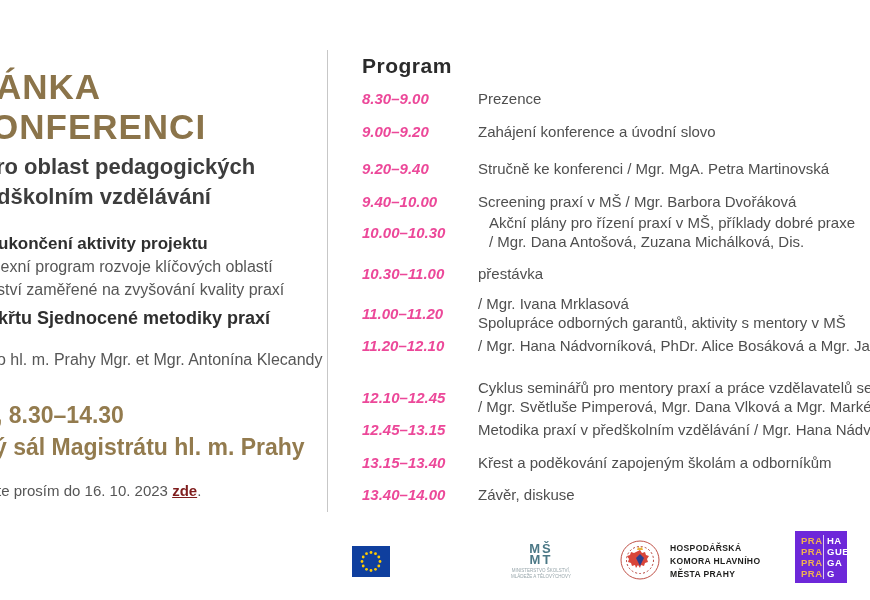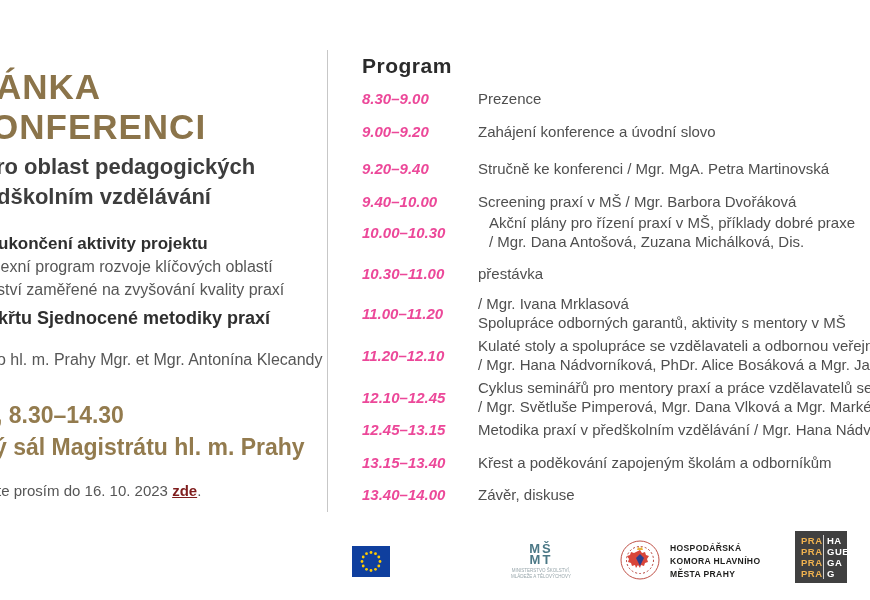--- a/index.html
+++ b/index.html
@@ -58,21 +58,21 @@
     text-align:center;
   }
   .msmt-caption{font-size:4.5px;color:#98a6ab;line-height:5.5px;text-align:center;white-space:nowrap;}
 
   .chamber-text{
     font-weight:bold;color:#1d1d1b;font-size:9.5px;line-height:13px;letter-spacing:0.4px;
     transform:scaleX(0.9);transform-origin:left top;white-space:nowrap;
   }
 
   .prague-box{
-    width:52px;height:52px;background:#404040;box-sizing:border-box;padding:4px 0 0 6px;
+    width:52px;height:52px;background:#6d28d9;box-sizing:border-box;padding:4px 0 0 6px;
   }
   .prague-row{font-size:9.5px;font-weight:bold;line-height:11px;display:flex;}
   .prague-left{color:#f0b24f;width:22px;flex:0 0 22px;letter-spacing:0.5px;}
   .prague-right{color:#ffffff;border-left:1px solid rgba(255,255,255,0.75);padding-left:3px;letter-spacing:0.5px;}
 </style>
 </head>
 <body>
 
 <div class="abs title-line" style="left:-4px;top:69px;">ÁNKA</div>
 <div class="abs title-line" style="left:-9px;top:109px;">ONFERENCI</div>
@@ -137,21 +137,20 @@
 <div class="prog-row" style="top:294px;">
   <span class="prog-time">11.00–11.20</span>
   <div class="prog-desc">
     <div class="prog-line">/ Mgr. Ivana Mrklasová</div>
     <div class="prog-line">Spolupráce odborných garantů, aktivity s mentory v MŠ</div>
   </div>
 </div>
 <div class="prog-row" style="top:336px;">
   <span class="prog-time">11.20–12.10</span>
   <div class="prog-desc">
-    <div class="prog-line">Kulaté stoly a spolupráce se vzdělavateli a odbornou veřejn</div>
     <div class="prog-line">/ Mgr. Hana Nádvorníková, PhDr. Alice Bosáková a Mgr. Jan</div>
   </div>
 </div>
 <div class="prog-row" style="top:378px;">
   <span class="prog-time">12.10–12.45</span>
   <div class="prog-desc">
     <div class="prog-line">Cyklus seminářů pro mentory praxí a práce vzdělavatelů se</div>
     <div class="prog-line">/ Mgr. Světluše Pimperová, Mgr. Dana Vlková a Mgr. Markéta S</div>
   </div>
 </div>

